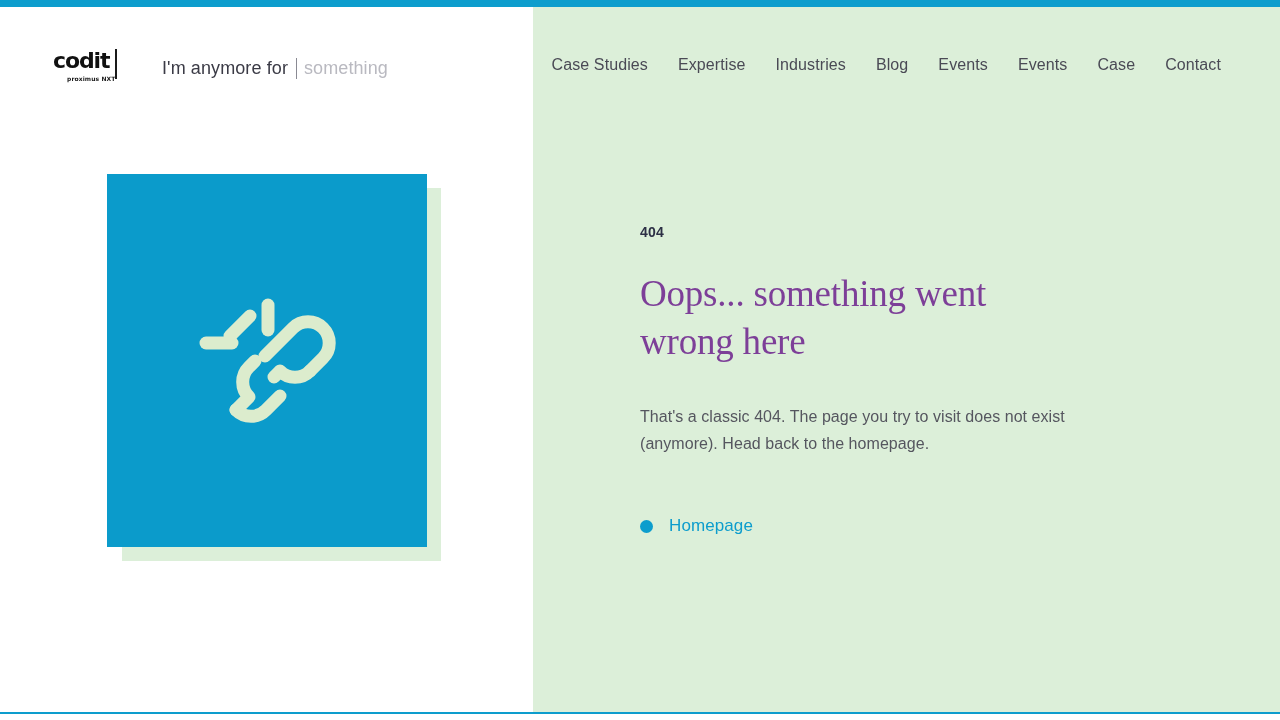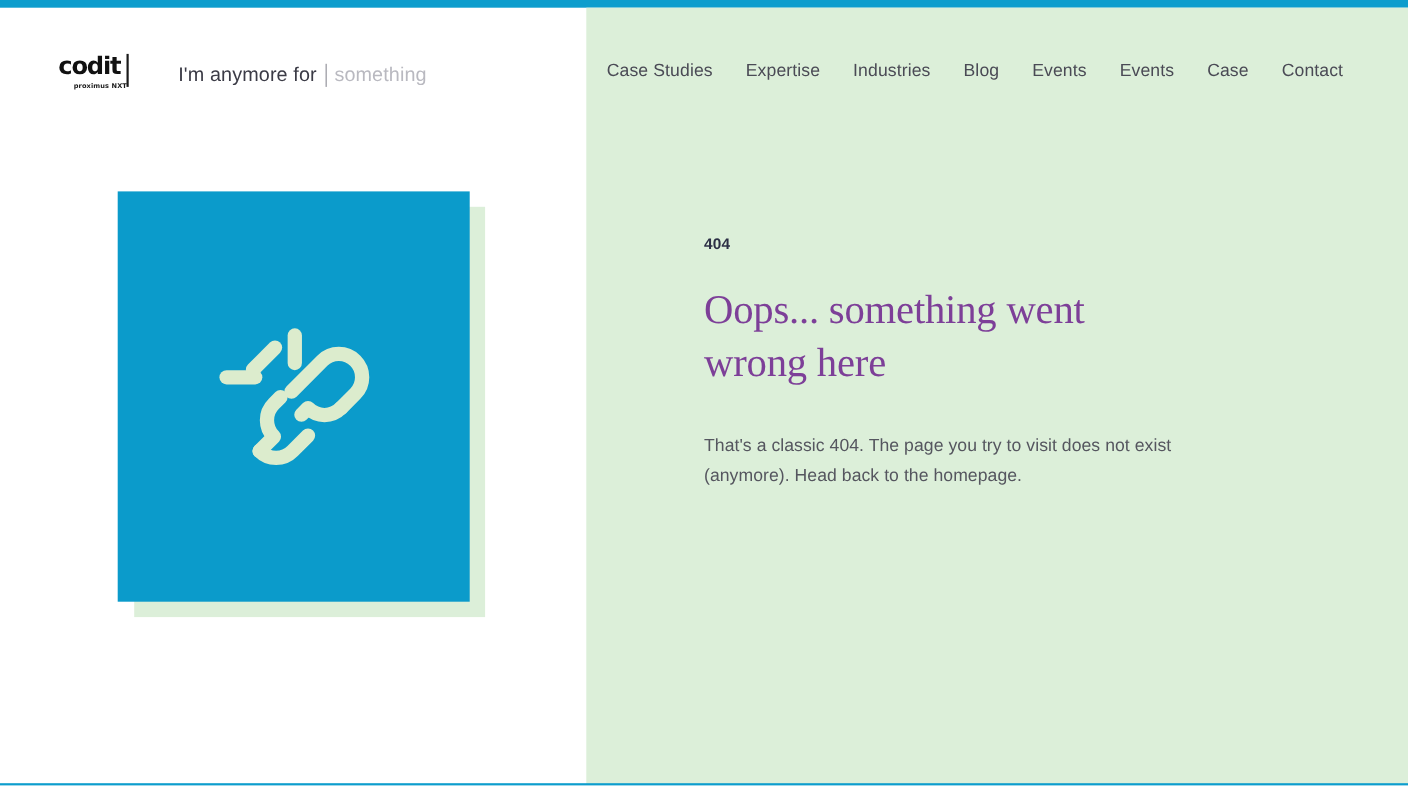--- a/index.html
+++ b/index.html
@@ -83,21 +83,21 @@
     width:319px; height:373px; background:#dcefd9;
   }
   .illus-card {
     position:absolute; left:107px; top:174px;
     width:320px; height:373px; background:#0b9bcb;
     display:flex; align-items:center; justify-content:center;
   }
   .illus-card svg { display:block; }
 
   
-  .content { position:absolute; left:640px; top:213px; width:430px; }
+  .content { position:absolute; left:640px; top:224px; width:430px; }
   .code-404 {
     font-size:14px; font-weight:700; color:#2c2f45;
     letter-spacing:.2px; margin-bottom:30px;
   }
   .headline {
     font-size:37px; line-height:48px; font-weight:400;
     color:#7d3f98; letter-spacing:-.2px; margin-bottom:37px;font-family:Liberation Serif, serif;
   }
   .body-text {
     font-size:16px; line-height:27px; color:#55565f;
@@ -159,17 +159,21 @@
         <path d="M76 22 L76 47"></path>
         <path d="M14 60 L40 60"></path>
       </svg>
     </span>
   </div>
 
   <div class="content">
     <div class="code-404">404</div>
     <h1 class="headline">Oops... something went wrong here</h1>
     <p class="body-text">That's a classic 404. The page you try to visit does not exist (anymore). Head back to the homepage.</p>
+    <div class="link-row">
+      <span class="link-bullet"></span>
+      <a class="link-text">Homepage</a>
+    </div>
   </div>
 
   <div class="bottom-rule"></div>
 
 </div>
 
 </body></html>

